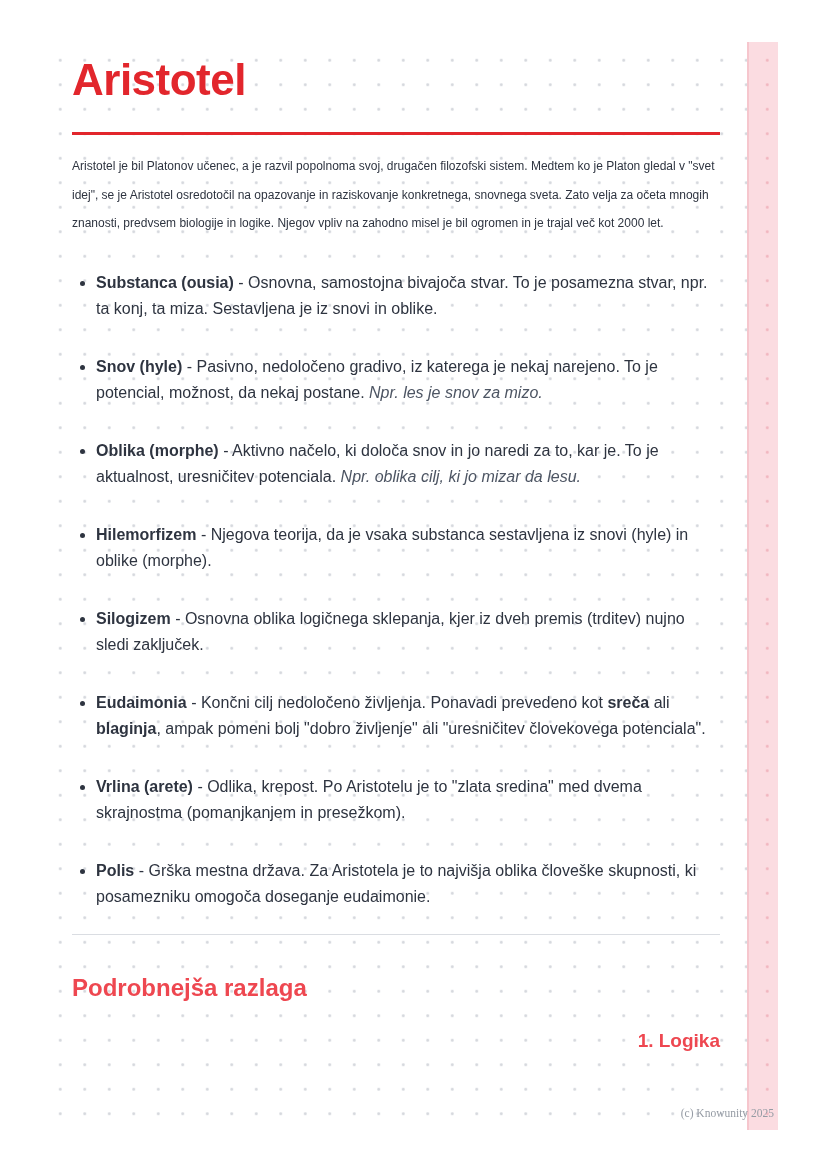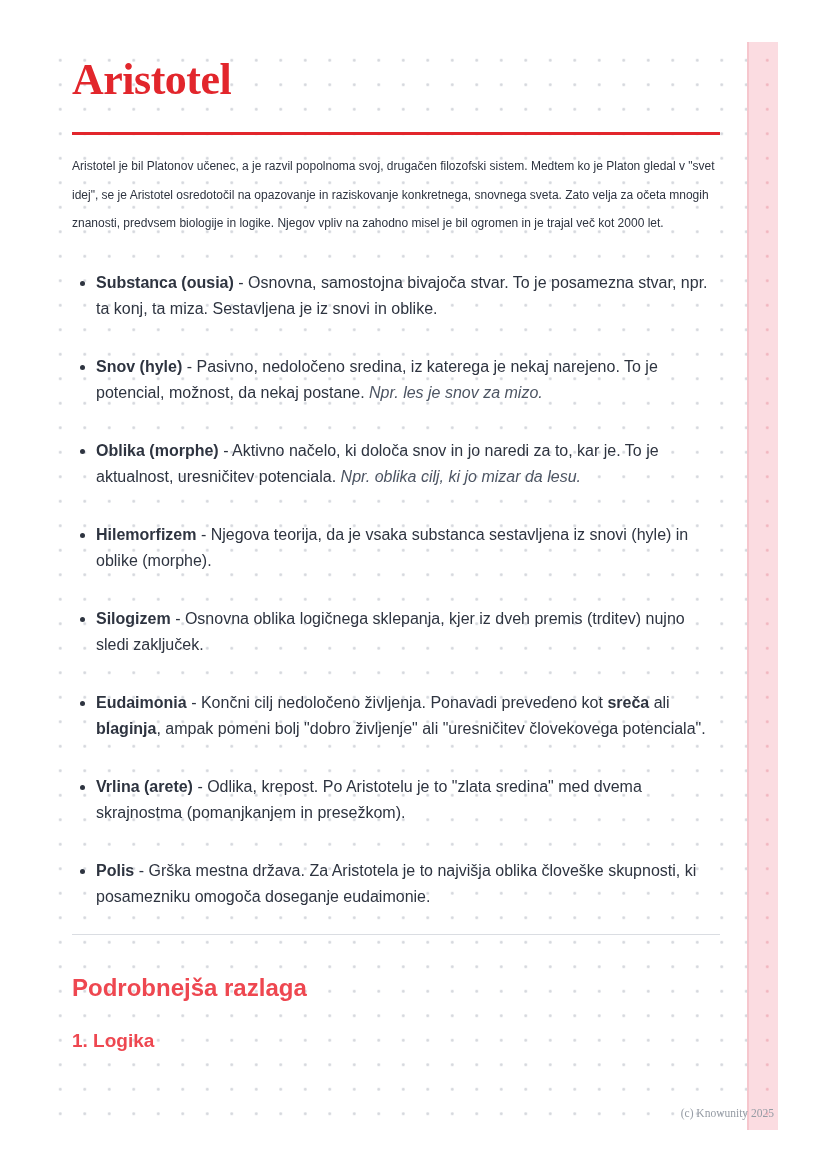--- a/index.html
+++ b/index.html
@@ -35,21 +35,20 @@
     width: 648px;
     color: #2e3440;
   }
   h1.doc-title {
     margin: 0;
     font-size: 44px;
     line-height: 48px;
     font-weight: 800;
     letter-spacing: -0.5px;
     color: #e2262c;
-    font-family: Liberation Serif, serif;
   }
   hr.title-rule {
     border: none;
     height: 3px;
     background: #e2262c;
     margin: 28px 0 0 0;
     width: 648px;
   }
   h2.section-heading {
     margin: 38px 0 0 0;
@@ -84,20 +83,21 @@
     background: #dadde2;
     margin: 24px 0 0 0;
     width: 648px;
   }
   h3.sub-heading {
     margin: 26px 0 0 0;
     font-size: 19px;
     line-height: 24px;
     font-weight: 700;
     color: #ee4750;
+    text-align: right;
   }
   .footer-credit {
     position: absolute;
     right: 54px;
     bottom: 52px;
     font-size: 11.5px;
     color: #959ba4;
     z-index: 2;
     font-family: Liberation Serif, serif;
   }
@@ -110,21 +110,21 @@
   <div class="stripe"></div>
 
   <div class="content">
     <h1 class="doc-title">Aristotel</h1>
     <hr class="title-rule">
 
     <p class="body-paragraph">Aristotel je bil Platonov učenec, a je razvil popolnoma svoj, drugačen filozofski sistem. Medtem ko je Platon gledal v "svet idej", se je Aristotel osredotočil na opazovanje in raziskovanje konkretnega, snovnega sveta. Zato velja za očeta mnogih znanosti, predvsem biologije in logike. Njegov vpliv na zahodno misel je bil ogromen in je trajal več kot 2000 let.</p>
 
     <ul class="terms-list">
       <li><span class="seg-b">Substanca (ousia)</span><span> - Osnovna, samostojna bivajoča stvar. To je posamezna stvar, npr. ta konj, ta miza. Sestavljena je iz snovi in oblike.</span></li>
-      <li><span class="seg-b">Snov (hyle)</span><span> - Pasivno, nedoločeno sredina, iz katerega je nekaj narejeno. To je potencial, možnost, da nekaj postane. </span><span class="seg-i">Npr. les je snov za mizo.</span></li>
+      <li><span class="seg-b">Snov (hyle)</span><span> - Pasivno, nedoločeno gradivo, iz katerega je nekaj narejeno. To je potencial, možnost, da nekaj postane. </span><span class="seg-i">Npr. les je snov za mizo.</span></li>
       <li><span class="seg-b">Oblika (morphe)</span><span> - Aktivno načelo, ki določa snov in jo naredi za to, kar je. To je aktualnost, uresničitev potenciala. </span><span class="seg-i">Npr. oblika cilj, ki jo mizar da lesu.</span></li>
       <li><span class="seg-b">Hilemorfizem</span><span> - Njegova teorija, da je vsaka substanca sestavljena iz snovi (hyle) in oblike (morphe).</span></li>
       <li><span class="seg-b">Silogizem</span><span> - Osnovna oblika logičnega sklepanja, kjer iz dveh premis (trditev) nujno sledi zaključek.</span></li>
       <li><span class="seg-b">Eudaimonia</span><span> - Končni cilj nedoločeno življenja. Ponavadi prevedeno kot </span><span class="seg-b">sreča</span><span> ali </span><span class="seg-b">blaginja</span><span>, ampak pomeni bolj "dobro življenje" ali "uresničitev človekovega potenciala".</span></li>
       <li><span class="seg-b">Vrlina (arete)</span><span> - Odlika, krepost. Po Aristotelu je to "zlata sredina" med dvema skrajnostma (pomanjkanjem in presežkom).</span></li>
       <li><span class="seg-b">Polis</span><span> - Grška mestna država. Za Aristotela je to najvišja oblika človeške skupnosti, ki posamezniku omogoča doseganje eudaimonie.</span></li>
     </ul>
 
     <hr class="section-rule">
 

